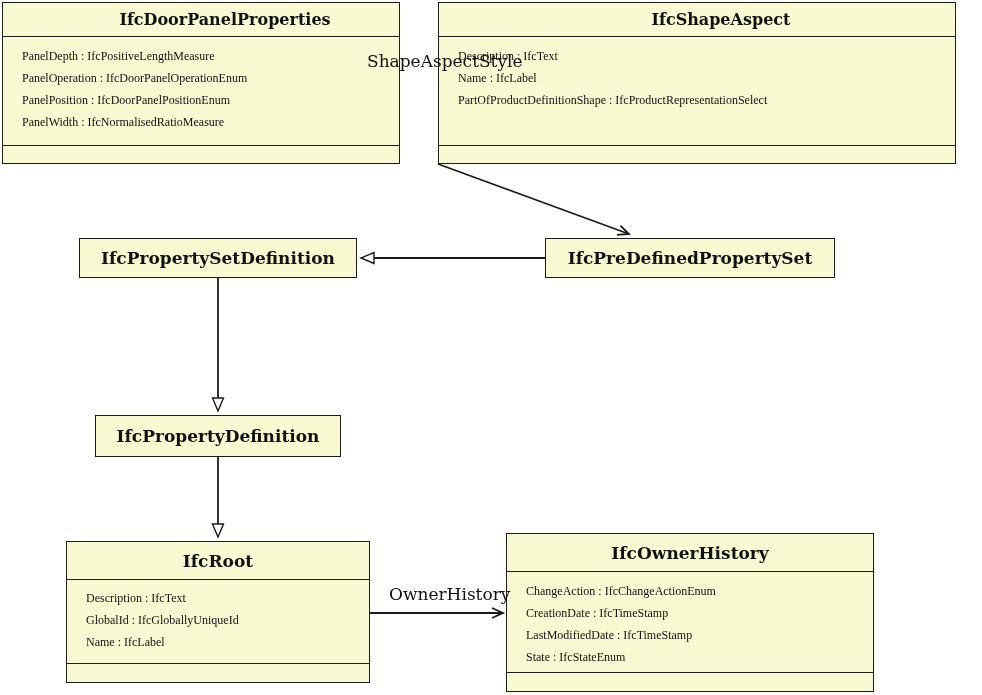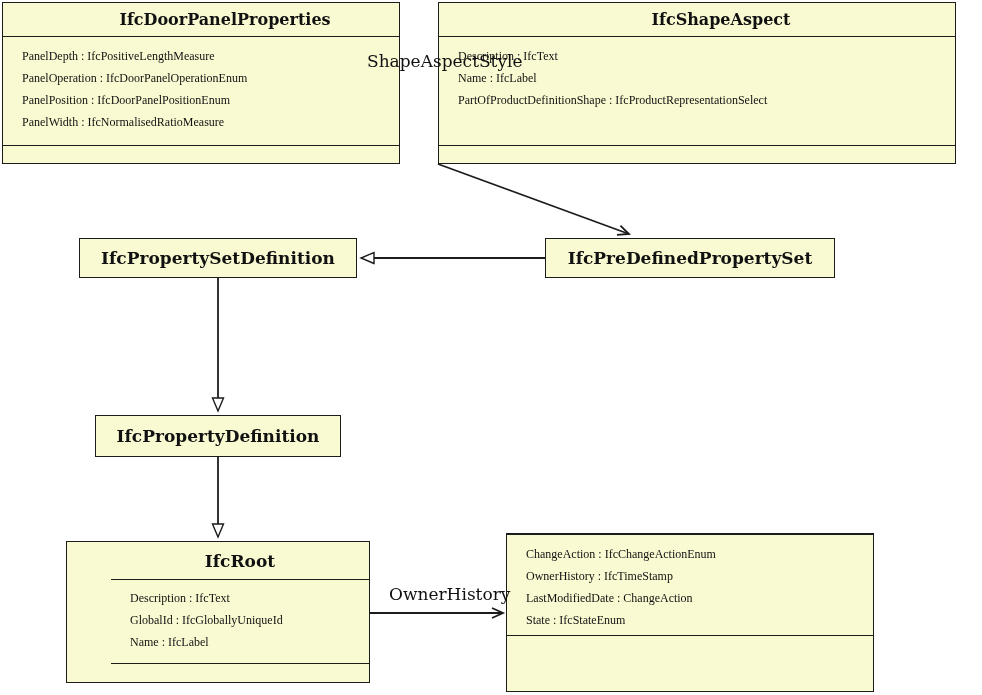--- a/index.html
+++ b/index.html
@@ -75,35 +75,36 @@
     </div>
     <div class="uml-empty" style="height:17px;"></div>
   </div>
 
   <div class="uml-class uml-title node-title" style="left:79px; top:238px; width:278px; height:40px;">IfcPropertySetDefinition</div>
 
   <div class="uml-class uml-title node-title" style="left:545px; top:238px; width:290px; height:40px;">IfcPreDefinedPropertySet</div>
 
   <div class="uml-class uml-title node-title" style="left:95px; top:415px; width:246px; height:42px;">IfcPropertyDefinition</div>
 
-  <div class="uml-class" style="left:66px; top:541px; width:304px; height:142px;padding-left:44px;">
+  <div class="uml-class" style="left:66px; top:541px; width:304px; height:142px;">
     <div class="uml-title node-title" style="height:37px;">IfcRoot</div>
     <div class="uml-attrs" style="height:84px; padding-top:7px;">
       <div>Description : IfcText</div>
       <div>GlobalId : IfcGloballyUniqueId</div>
       <div>Name : IfcLabel</div>
     </div>
     <div class="uml-empty" style="height:18px;"></div>
   </div>
 
   <div class="uml-class" style="left:506px; top:533px; width:368px; height:159px;">
+    <div class="uml-title node-title" style="height:37px;">IfcOwnerHistory</div>
     <div class="uml-attrs" style="height:101px; padding-top:8px;">
       <div>ChangeAction : IfcChangeActionEnum</div>
-      <div>OwnerHistory : IfcTimeStamp</div>
-      <div>LastModifiedDate : ChangeAction</div>
+      <div>CreationDate : IfcTimeStamp</div>
+      <div>LastModifiedDate : IfcTimeStamp</div>
       <div>State : IfcStateEnum</div>
     </div>
     <div class="uml-empty" style="height:18px;"></div>
   </div>
 
   <svg class="edges" viewBox="0 0 982 695">
     <defs>
       <marker id="vee" markerUnits="userSpaceOnUse" markerWidth="16" markerHeight="16" refX="13" refY="7" orient="auto">
         <path d="M2,2 L13,7 L2,12" fill="none" stroke="#1c1c1c" stroke-width="1.8"></path>
       </marker>

